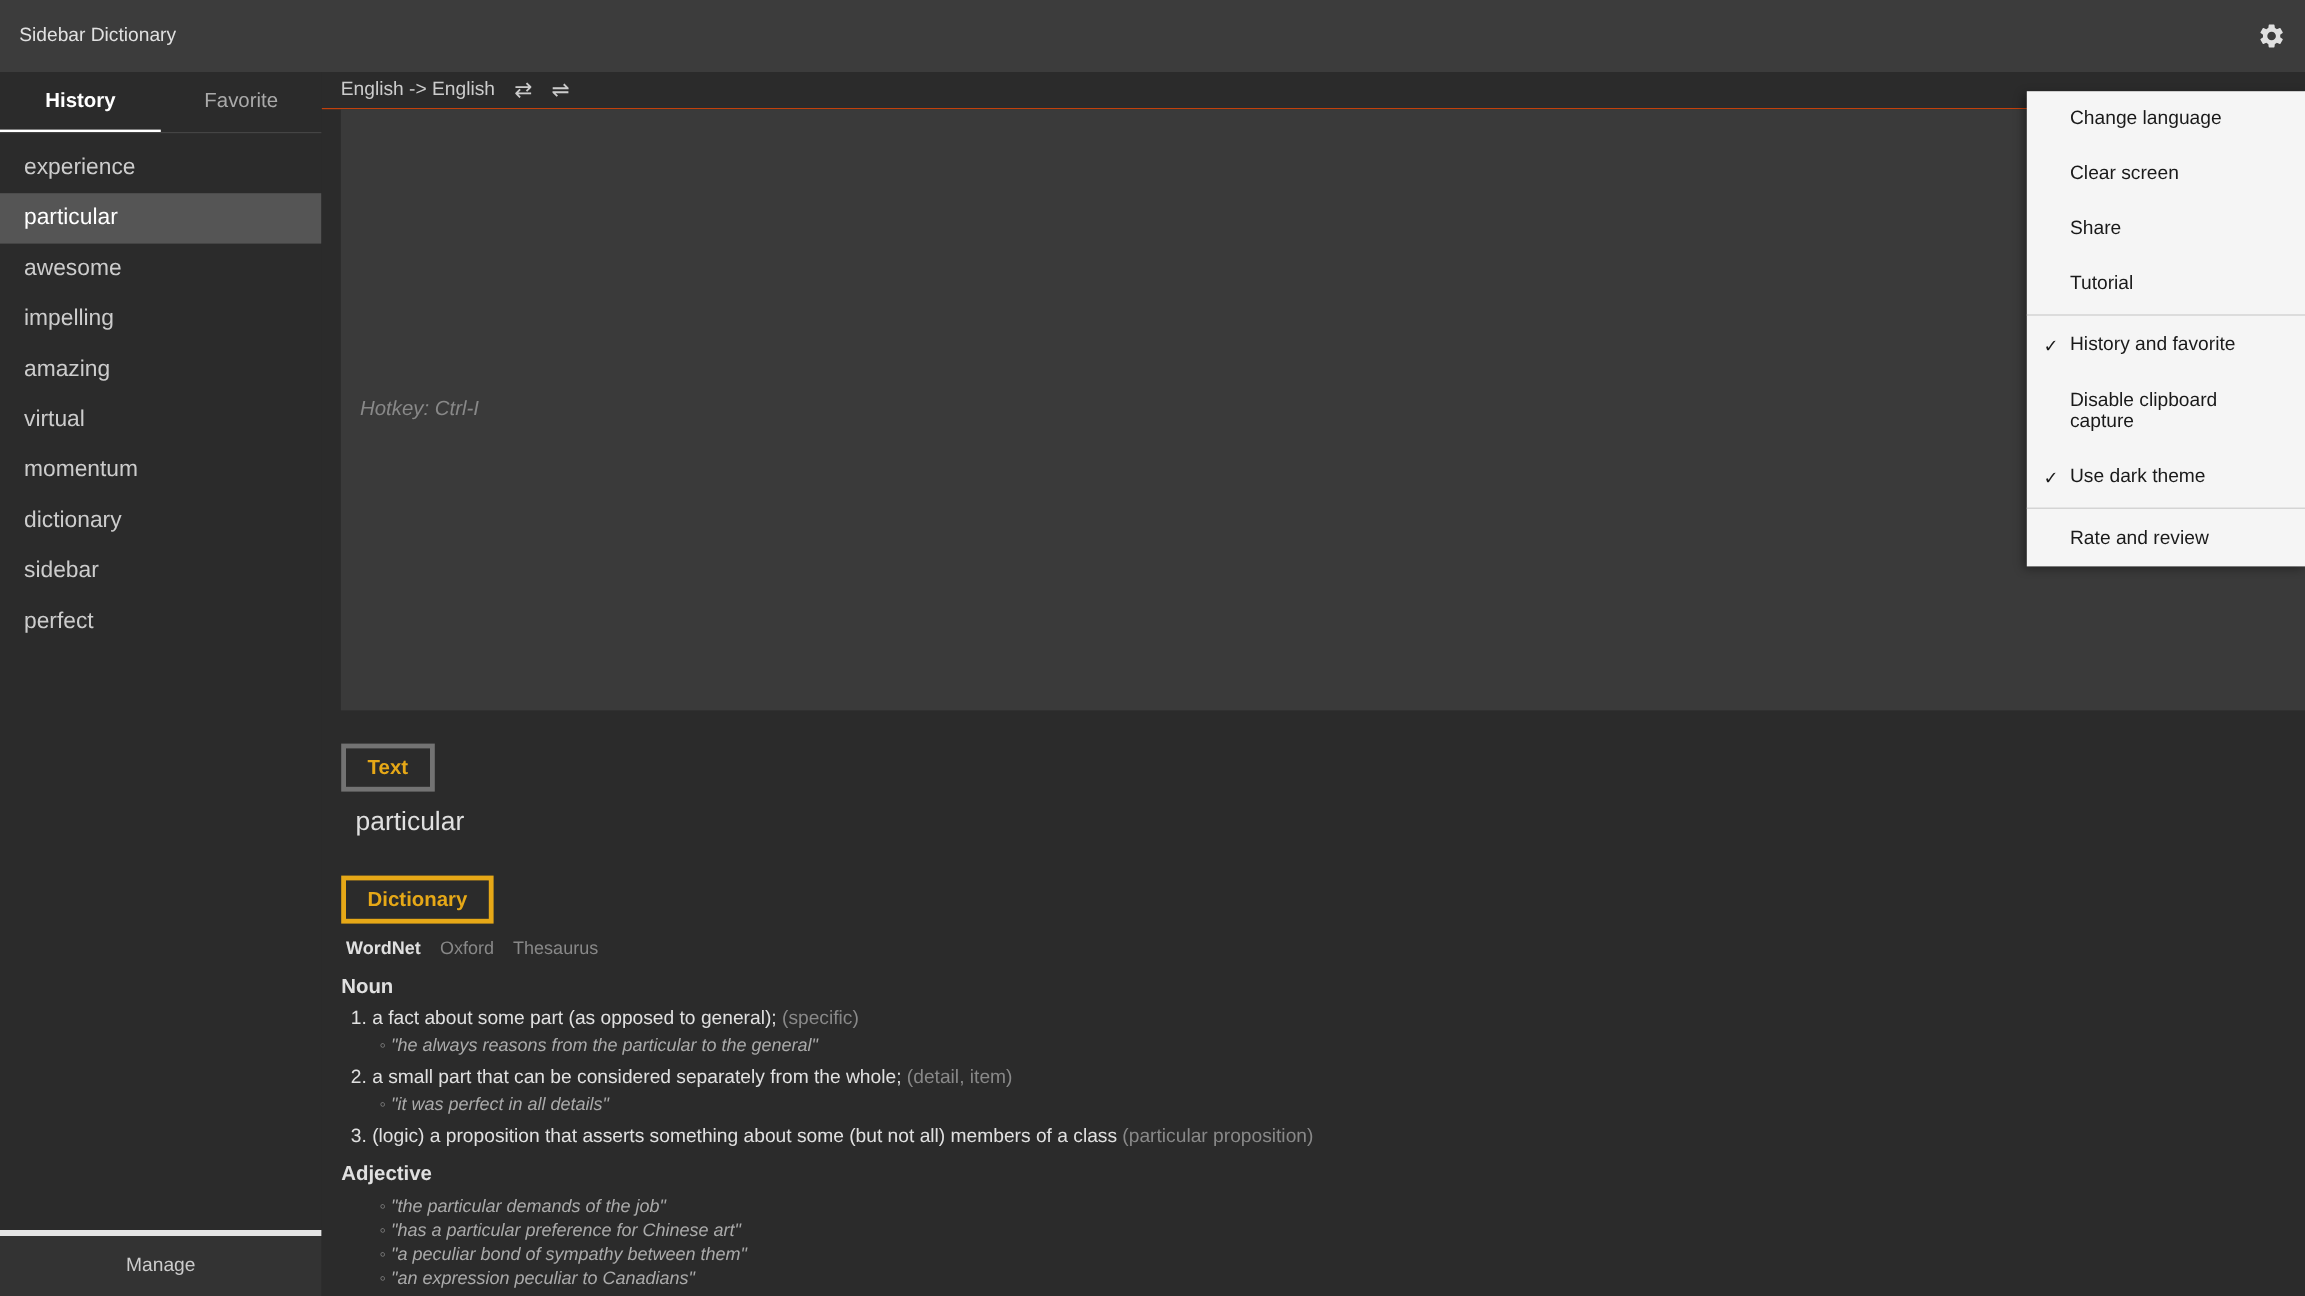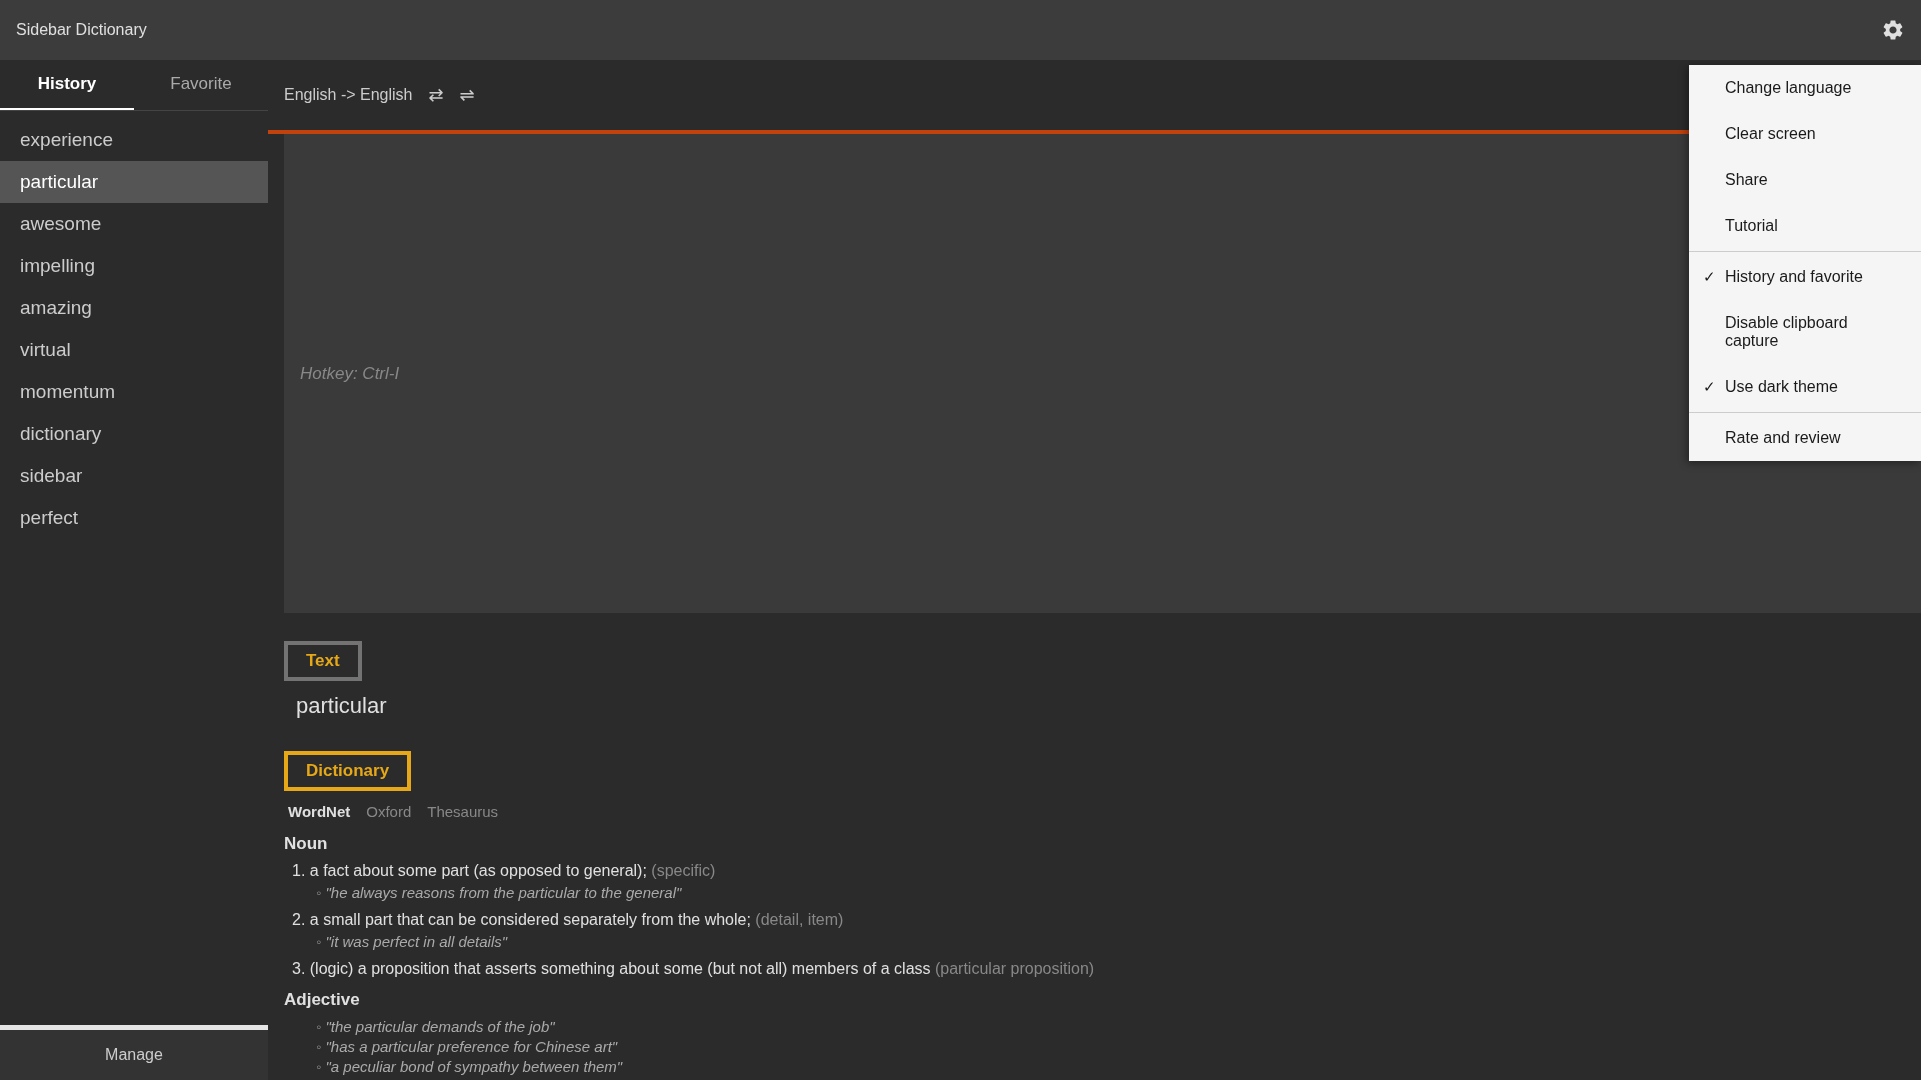--- a/index.html
+++ b/index.html
@@ -103,24 +103,24 @@
       flex-direction: column;
       background: #2b2b2b;
       overflow: hidden;
       position: relative;
     }
 
     
     .top-bar {
       display: flex;
       align-items: center;
-      padding: 24px 16px;
+      padding: 4px 16px;
       gap: 12px;
       background: #2b2b2b;
-      border-bottom: 4px solid #c2410c;
+      border-bottom: 1px solid #c2410c;
       flex-shrink: 0;
     }
     .lang-selector {
       font-size: 16px;
       color: #ccc;
       cursor: pointer;
     }
     .swap-icon {
       font-size: 18px;
       color: #ccc;
@@ -222,21 +222,21 @@
       margin-top: 3px;
     }
     .definition-example::before {
       content: '◦ ';
       color: #888;
     }
 
     
     .context-menu {
       position: absolute;
-      top: 5px;
+      top: 16px;
       right: 0;
       width: 232px;
       background: #f5f5f5;
       z-index: 100;
       box-shadow: -2px 2px 8px rgba(0,0,0,0.4);
     }
     .context-menu-item {
       padding: 14px 20px 14px 36px;
       font-size: 16px;
       color: #1a1a1a;

